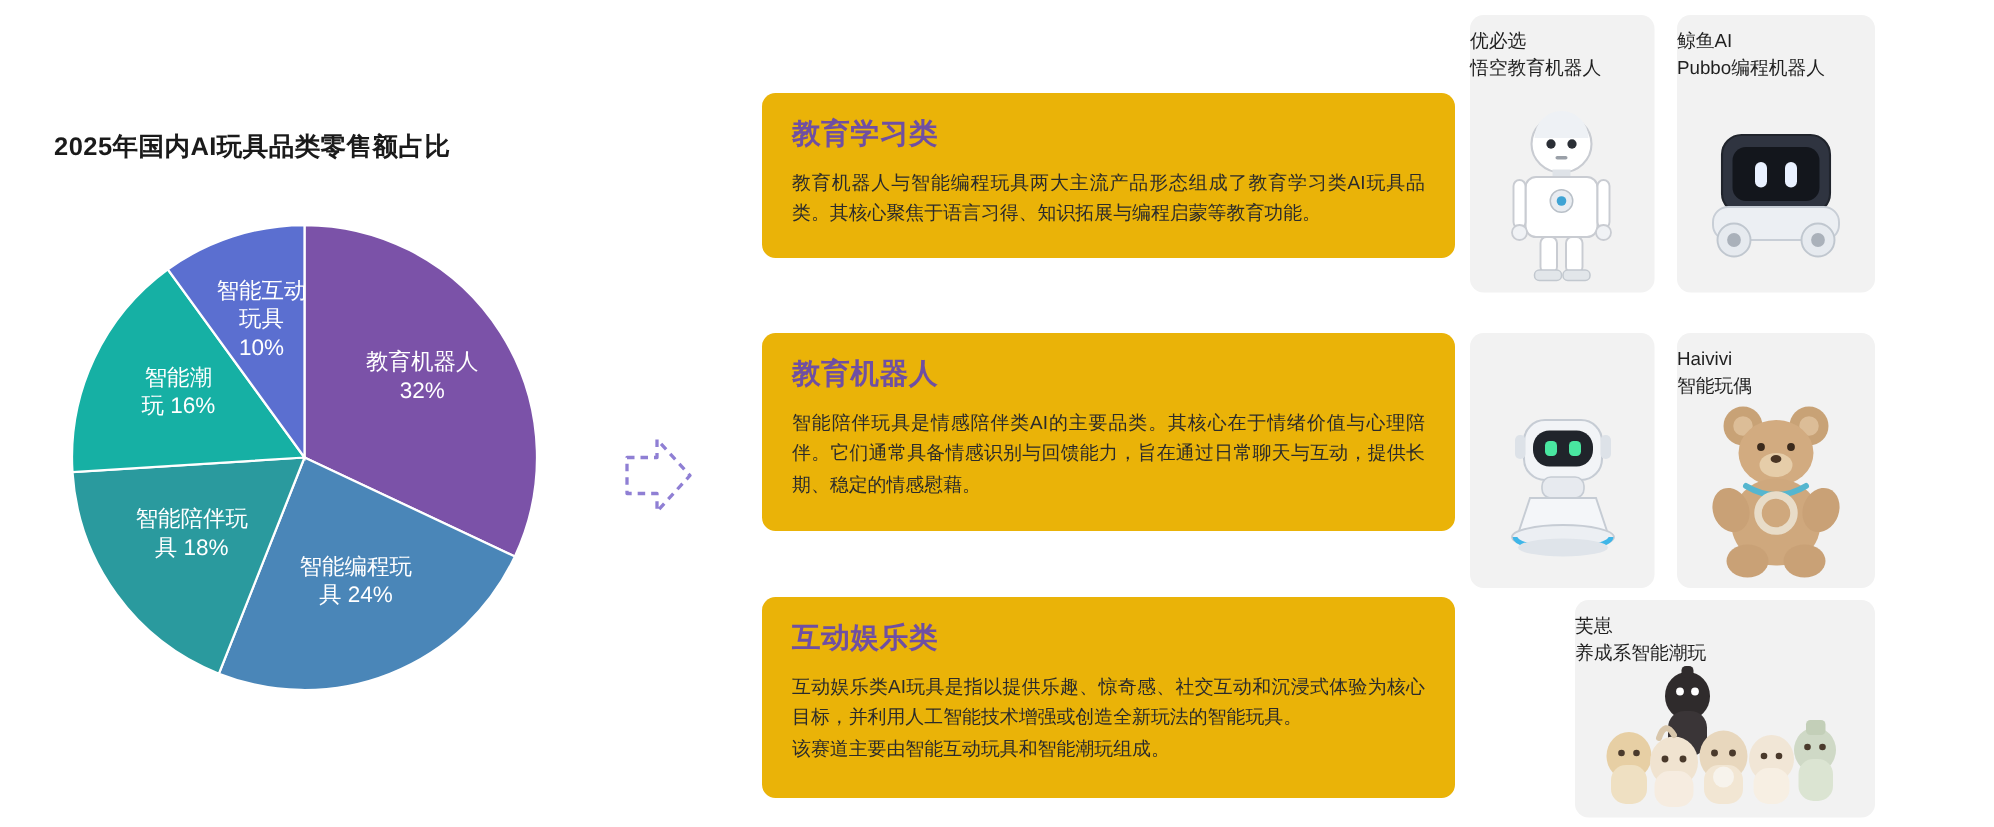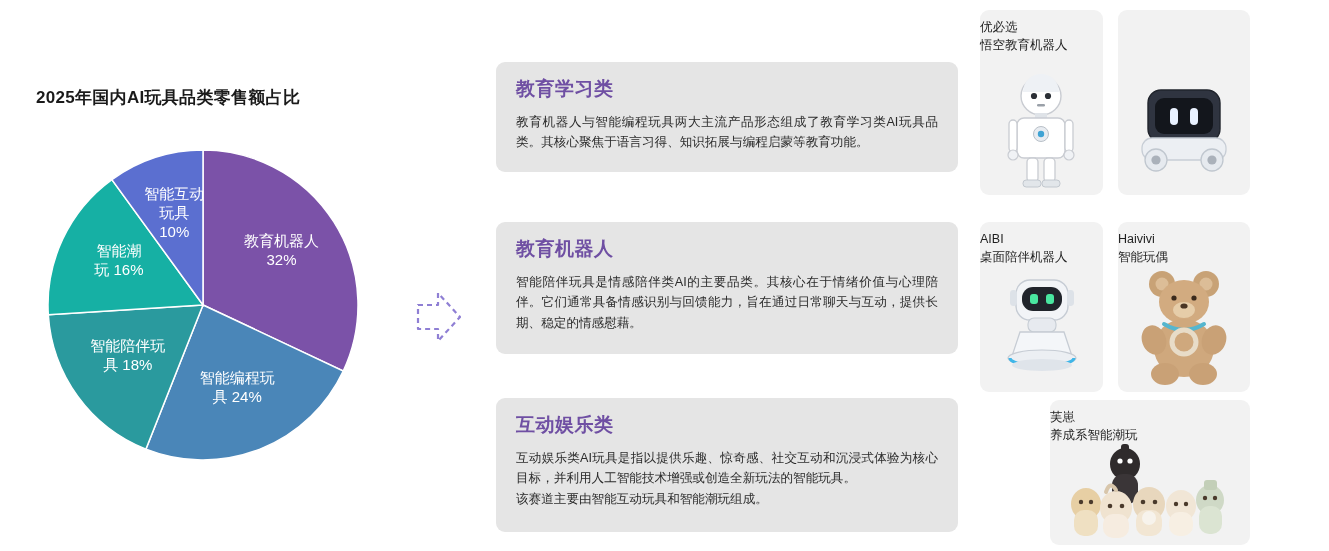--- a/index.html
+++ b/index.html
@@ -53,23 +53,23 @@
   }
 
   
   #cards {
     position: absolute;
     left: 496px; top: 0;
     width: 470px; height: 551px;
   }
   .card {
     position: absolute;
-    left: 0;
+    left: 12px;
     width: 462px;
-    background: #e5e5e5;
+    background: #eab308;
     border-radius: 9px;
     padding: 14px 20px 16px 20px;
   }
   .card-title {
     font-size: 19px;
     font-weight: bold;
     color: #6f4fa3;
     margin: 0 0 10px 0;
     letter-spacing: .5px;
   }
@@ -190,39 +190,39 @@
         <circle cx="89" cy="145" r="5" fill="#f0f2f5" stroke="#c9ccd2" stroke-width="1.2"></circle>
 
         <rect x="47" y="148" width="11" height="24" rx="4" fill="#ffffff" stroke="#c9ccd2" stroke-width="1.3"></rect>
         <rect x="64" y="148" width="11" height="24" rx="4" fill="#ffffff" stroke="#c9ccd2" stroke-width="1.3"></rect>
         <rect x="43" y="170" width="18" height="7" rx="3.2" fill="#e2e6ea" stroke="#c2c8cf" stroke-width="1"></rect>
         <rect x="62" y="170" width="18" height="7" rx="3.2" fill="#e2e6ea" stroke="#c2c8cf" stroke-width="1"></rect>
       </svg>
     </div>
 
     <div class="tile" id="tile-1">
+      <div class="tile-caption">鲸鱼AI
+Pubbo编程机器人</div>
       <svg class="tile-art" viewBox="0 0 132 185">
 
         <rect x="30" y="80" width="72" height="52" rx="13" fill="#2f3440" stroke="#20242c" stroke-width="1.4"></rect>
         <rect x="37" y="88" width="58" height="36" rx="9" fill="#13161c"></rect>
         <rect x="52" y="98" width="8" height="17" rx="4" fill="#e9f1ff"></rect>
         <rect x="72" y="98" width="8" height="17" rx="4" fill="#e9f1ff"></rect>
 
         <rect x="24" y="128" width="84" height="22" rx="10" fill="#eceff3" stroke="#c8ced6" stroke-width="1.3"></rect>
 
         <circle cx="38" cy="150" r="11" fill="#e6eaef" stroke="#c0c7cf" stroke-width="1.3"></circle>
         <circle cx="38" cy="150" r="4.6" fill="#aab1ba"></circle>
         <circle cx="94" cy="150" r="11" fill="#e6eaef" stroke="#c0c7cf" stroke-width="1.3"></circle>
         <circle cx="94" cy="150" r="4.6" fill="#aab1ba"></circle>
       </svg>
     </div>
 
     <div class="tile" id="tile-2">
-      <div class="tile-caption">AIBI
-桌面陪伴机器人</div>
       <svg class="tile-art" viewBox="0 0 123 170">
 
         <rect x="36" y="58" width="52" height="40" rx="14" fill="#f2f4f7" stroke="#c6ccd4" stroke-width="1.4"></rect>
         <rect x="42" y="65" width="40" height="24" rx="11" fill="#20242b"></rect>
         <rect x="50" y="72" width="8" height="10" rx="3" fill="#49e6a0"></rect>
         <rect x="66" y="72" width="8" height="10" rx="3" fill="#49e6a0"></rect>
 
         <rect x="30" y="68" width="7" height="16" rx="3.4" fill="#dde2e8"></rect>
         <rect x="87" y="68" width="7" height="16" rx="3.4" fill="#dde2e8"></rect>
 

